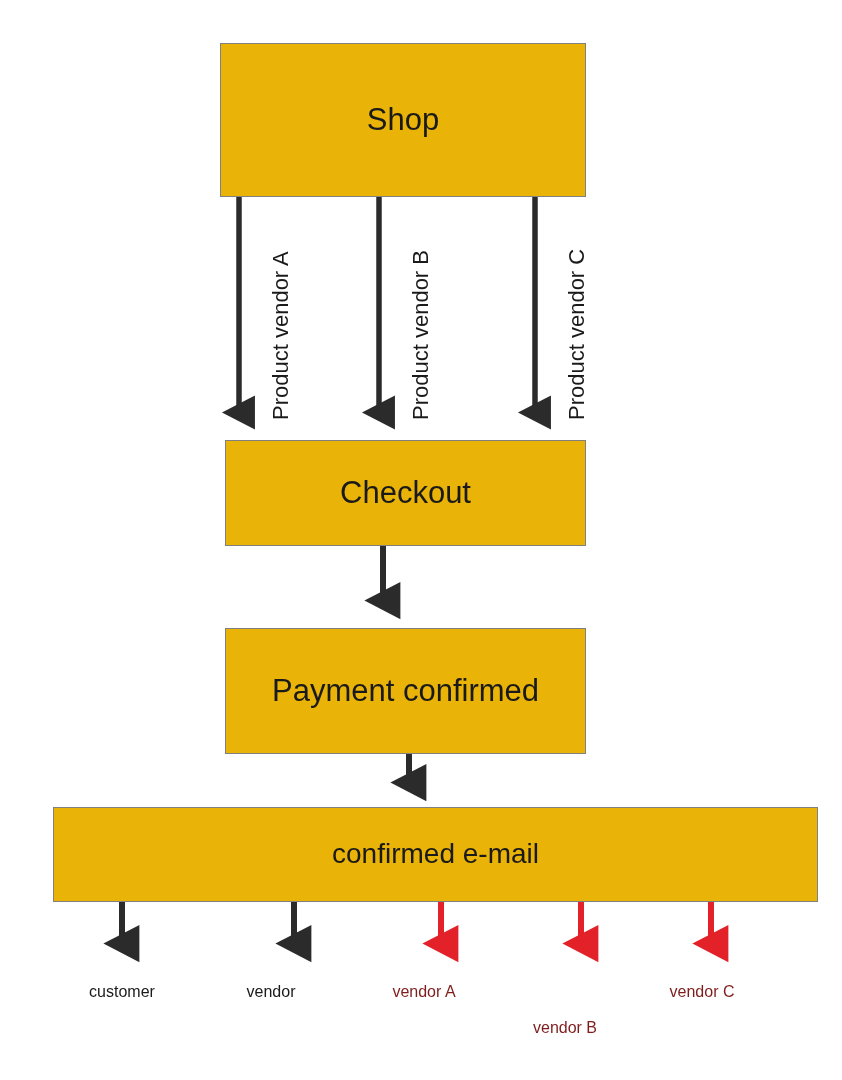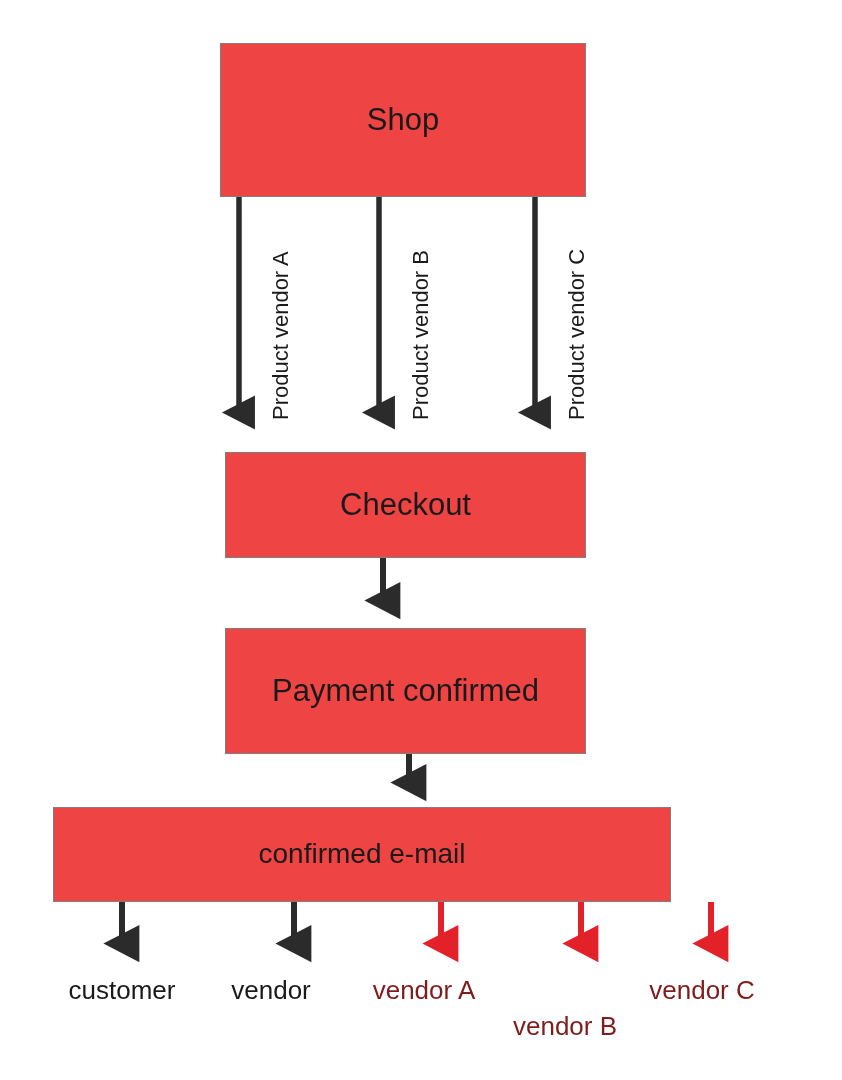--- a/index.html
+++ b/index.html
@@ -22,21 +22,21 @@
     position: absolute;
     top: 0;
     left: 0;
     width: 842px;
     height: 1080px;
   }
   .node-box {
     position: absolute;
     box-sizing: border-box;
     border: 1.6px solid #808080;
-    background: #ef4444;
+    background: #eab308;
     display: flex;
     align-items: center;
     justify-content: center;
   }
   .node-label {
     font-size: 31px;
     color: #1a1a1a;
     font-family: "Liberation Sans", sans-serif;
     line-height: 1.1;
     white-space: nowrap;
@@ -48,25 +48,26 @@
     position: absolute;
     font-size: 22px;
     color: #1a1a1a;
     font-family: "Liberation Sans", sans-serif;
     white-space: nowrap;
     transform-origin: 0 0;
     transform: rotate(-90deg);
   }
   .sink-label {
     position: absolute;
-    font-size: 26px;
+    font-size: 16px;
     font-family: "Liberation Sans", sans-serif;
     white-space: nowrap;
     text-align: center;
     transform: translateX(-50%);
+    margin-top: 8px;
   }
   .sink-label.dark { color: #1a1a1a; }
   .sink-label.accent { color: #7f1d1d; }
 </style>
 </head>
 <body>
 
 <div id="diagram-root">
 
   <svg class="flow-svg" viewBox="0 0 842 1080">
@@ -91,29 +92,29 @@
     <line x1="294" y1="902" x2="294" y2="943" stroke="#2b2b2b" stroke-width="6" marker-end="url(#arrowDark)"></line>
     <line x1="441" y1="902" x2="441" y2="943" stroke="#e32129" stroke-width="6" marker-end="url(#arrowRed)"></line>
     <line x1="581" y1="902" x2="581" y2="943" stroke="#e32129" stroke-width="6" marker-end="url(#arrowRed)"></line>
     <line x1="711" y1="902" x2="711" y2="943" stroke="#e32129" stroke-width="6" marker-end="url(#arrowRed)"></line>
   </svg>
 
   <div class="node-box" style="left:220px; top:43px; width:366px; height:154px;">
     <span class="node-label">Shop</span>
   </div>
 
-  <div class="node-box" style="left:225px; top:452px; width:361px; height:106px;justify-content:center;">
+  <div class="node-box" style="left:225px; top:440px; width:361px; height:106px;justify-content:center;">
     <span class="node-label">Checkout</span>
   </div>
 
   <div class="node-box" style="left:225px; top:628px; width:361px; height:126px;">
     <span class="node-label">Payment confirmed</span>
   </div>
 
-  <div class="node-box" style="left:53px; top:807px; width:618px; height:95px;">
+  <div class="node-box" style="left:53px; top:807px; width:765px; height:95px;">
     <span class="node-label small">confirmed e-mail</span>
   </div>
 
   <div class="edge-label" style="left:268px; top:420px;">Product vendor A</div>
   <div class="edge-label" style="left:408px; top:420px;">Product vendor B</div>
   <div class="edge-label" style="left:564px; top:420px;">Product vendor C</div>
 
   <div class="sink-label dark" style="left:122px; top:975px;">customer</div>
   <div class="sink-label dark" style="left:271px; top:975px;">vendor</div>
   <div class="sink-label accent" style="left:424px; top:975px;">vendor A</div>

